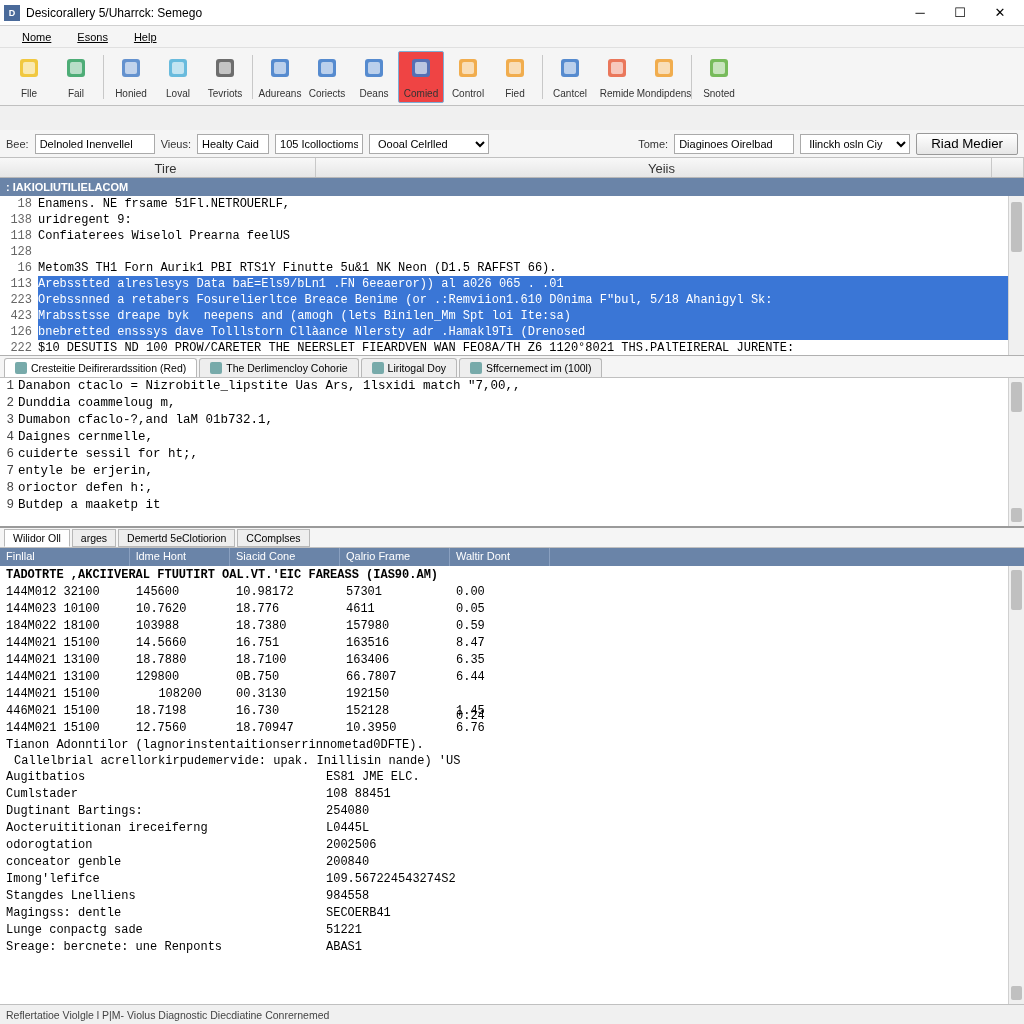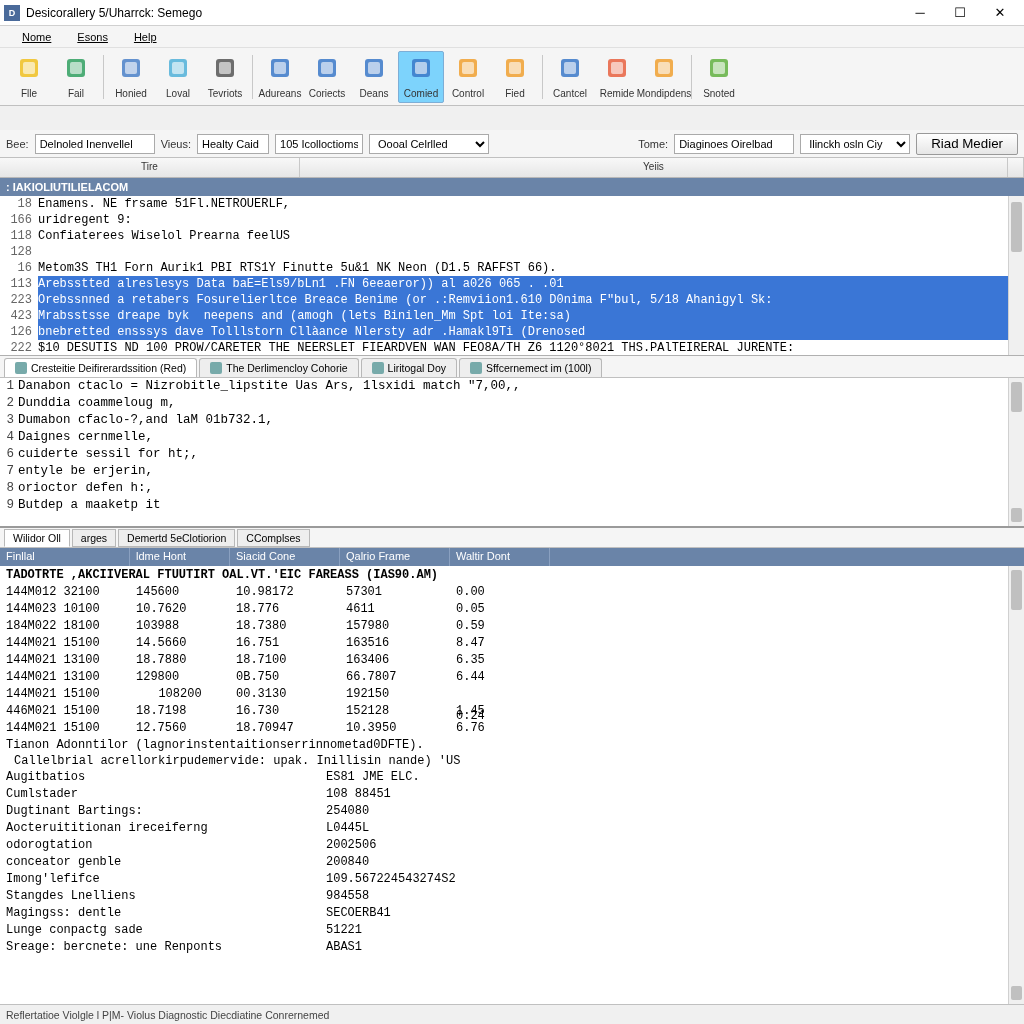--- a/index.html
+++ b/index.html
@@ -7,30 +7,30 @@
 .titlebar { height: 26px; background: #fff; border-bottom: 1px solid #d0d0d0; display: flex; align-items: center; padding: 0 4px; }
 .titlebar .app-icon { width: 16px; height: 16px; background: #4a6a9a; margin-right: 6px; display: inline-flex; align-items: center; justify-content: center; color: #fff; font-size: 9px; font-weight: bold; }
 .titlebar .title { flex: 1; font-size: 12px; }
 .titlebar .win-btns { display: flex; gap: 0; }
 .titlebar .win-btn { width: 40px; height: 24px; display: flex; align-items: center; justify-content: center; font-size: 13px; cursor: pointer; }
 .menubar { height: 22px; background: #f5f5f5; display: flex; align-items: center; padding: 0 6px; gap: 2px; border-bottom: 1px solid #e0e0e0; }
 .menubar .menu-item { padding: 2px 8px; cursor: pointer; margin-left: 8px; }
 .menubar .menu-item span { text-decoration: underline; }
 .toolbar { height: 58px; background: #f5f5f5; border-bottom: 1px solid #c0c0c0; display: flex; align-items: center; padding: 2px 6px; gap: 1px; }
 .tool-btn { width: 46px; height: 52px; display: flex; flex-direction: column; align-items: center; justify-content: center; gap: 6px; cursor: pointer; border: 1px solid transparent; border-radius: 2px; }
-.tool-btn.active { background: #7dd3fc; border-color: #7daed6; }
+.tool-btn.active { background: #ef4444; border-color: #7daed6; }
 .tool-btn .ico { width: 28px; height: 28px; display: flex; align-items: center; justify-content: center; font-size: 20px; }
 .tool-btn .lbl { font-size: 10px; color: #333; }
 .tool-sep { width: 1px; height: 44px; background: #c8c8c8; margin: 0 3px; }
 .filterbar { height: 28px; background: #f5f5f5; border-bottom: 1px solid #c0c0c0; display: flex; align-items: center; padding: 0 6px; gap: 6px; font-size: 11px; margin-top: 24px; }
 .filterbar label { color: #333; }
 .filterbar input, .filterbar select { font-size: 11px; padding: 2px 4px; border: 1px solid #aaa; background: #fff; height: 20px; }
 .filterbar .btn { height: 22px; padding: 0 14px; border: 1px solid #999; background: linear-gradient(#fff,#e6e6e6); border-radius: 2px; cursor: pointer; }
 .colhdr { height: 20px; background: linear-gradient(#f8f8f8,#e6e6e6); border-bottom: 1px solid #b8b8b8; display: flex; }
-.colhdr .cell { border-right: 1px solid #c8c8c8; padding: 3px 6px; font-size: 10px; color: #333; }
+.colhdr .cell { border-right: 1px solid #c8c8c8; padding: 3px 6px; font-size: 13px; color: #333; margin-left: 16px; }
 .pane-top { height: 178px; display: flex; flex-direction: column; border-bottom: 1px solid #b0b0b0; }
 .pane-top .banner { height: 18px; background: #6a84a8; color: #fff; font-weight: bold; font-size: 11px; padding: 2px 6px; display: flex; align-items: center; }
 .code-area { flex: 1; background: #fff; font-family: "Courier New", monospace; font-size: 12px; overflow: hidden; position: relative; display: flex; }
 .gutter { width: 38px; background: #fff; text-align: right; padding-right: 6px; color: #666; }
 .gutter div { height: 16px; line-height: 16px; }
 .code-lines { flex: 1; }
 .code-lines div { height: 16px; line-height: 16px; white-space: pre; }
 .code-lines .hl { background: #3a76d6; color: #fff; }
 .vscroll { width: 16px; background: #f0f0f0; border-left: 1px solid #d0d0d0; position: relative; }
 .vscroll .thumb { position: absolute; left: 2px; right: 2px; background: #c0c0c0; border-radius: 2px; }
@@ -240,21 +240,21 @@
   <div class="cell" style="width:300px;text-align:center">Tire</div>
   <div class="cell" style="flex:1;text-align:center">Yeiis</div>
   <div class="cell" style="width:16px"></div>
 </div>
 
 <div class="pane-top">
   <div class="banner">: IAKIOLIUTILIELACOM</div>
   <div class="code-area">
     <div class="gutter" id="top-gutter">
         <div>18</div>
-        <div>166</div>
+        <div>138</div>
         <div>118</div>
         <div>128</div>
         <div>16</div>
         <div>113</div>
         <div>223</div>
         <div>423</div>
         <div>126</div>
         <div>222</div>
       </div>
     <div class="code-lines" id="top-lines">

